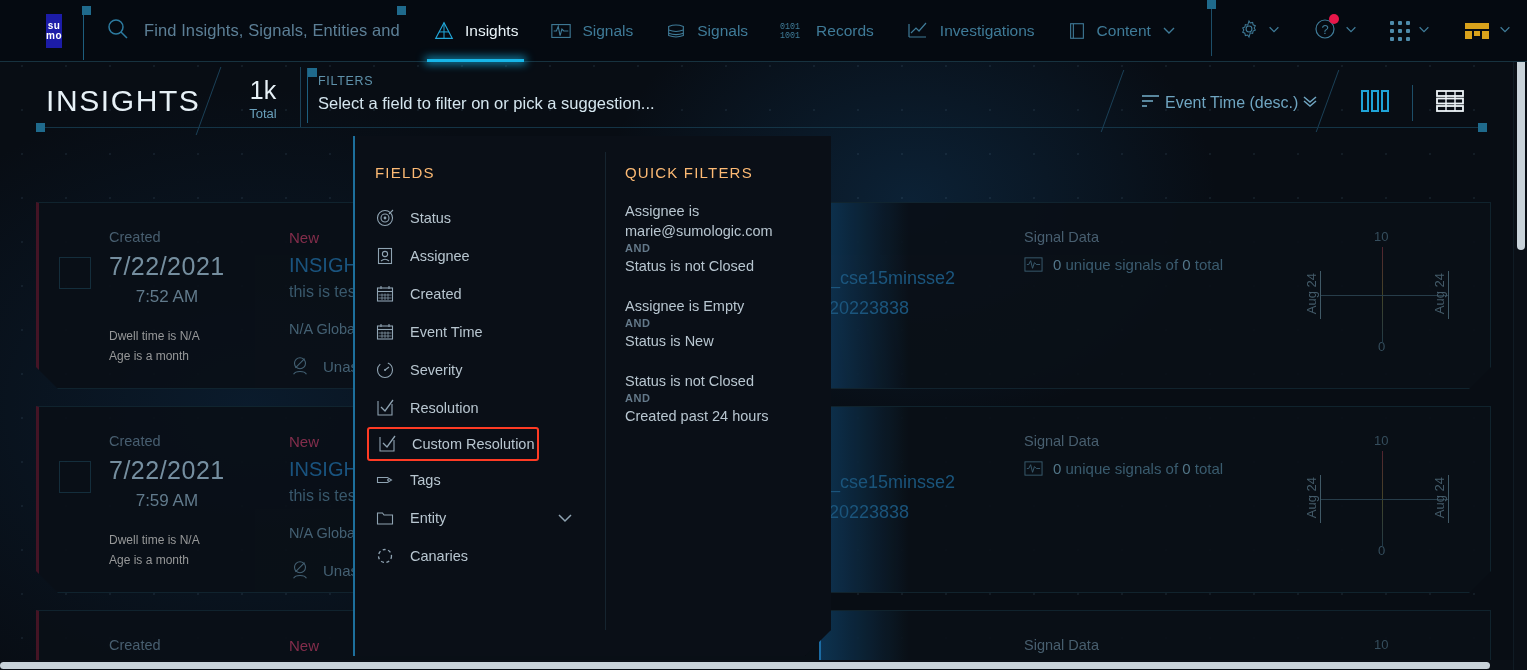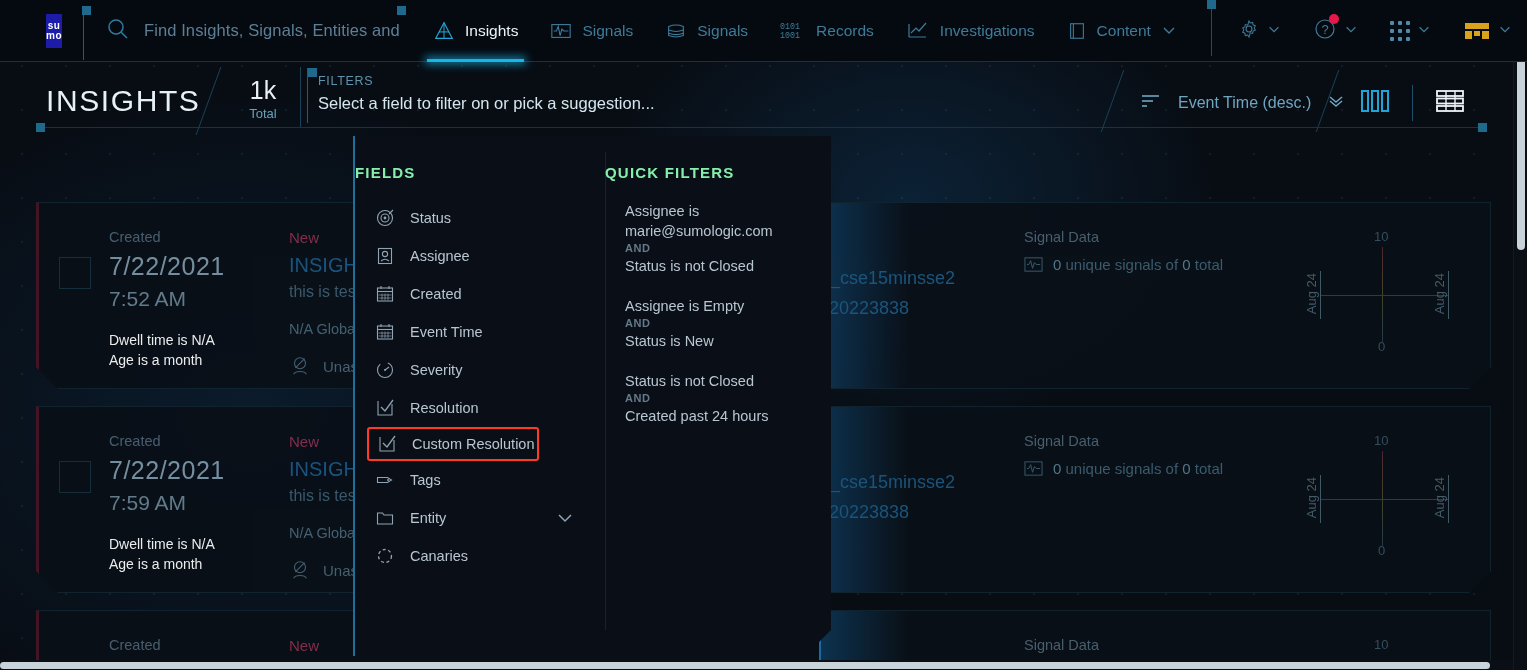--- a/index.html
+++ b/index.html
@@ -125,21 +125,21 @@
   .total-num{color:#e7f1f7;font-size:25px;line-height:30px;}
   .total-lbl{color:#69a0bb;font-size:13px;margin-top:1px;}
 
   .filters-zone{position:absolute;left:318px;top:12px;width:800px;}
   .filters-zone::before{content:"";position:absolute;left:-10px;top:-6px;width:9px;height:9px;background:#1f6a8c;}
   .filters-zone::after{content:"";position:absolute;left:-11px;top:-6px;bottom:-10px;width:1px;background:#1d5e7e;}
   .flt-lbl{color:#5f92ab;font-size:12.5px;letter-spacing:.7px;}
   .flt-ph{color:#d5e6ef;font-size:16.5px;margin-top:6px;}
 
   .sortbox{
-    position:absolute;left:1112px;top:12px;height:58px;display:flex;align-items:center;gap:16px;
+    position:absolute;left:1112px;top:12px;height:58px;display:flex;align-items:center;gap:3px;
     padding-left:28px;color:#6fa5c1;font-size:16px;
   }
   .sortbox .skew{position:absolute;left:0;top:-4px;width:1px;height:62px;background:#1b4158;transform:skewX(-20deg);}
   .sortbox .skew2{position:absolute;left:215px;top:-4px;width:1px;height:62px;background:#1b4158;transform:skewX(-20deg);}
   .viewbox{position:absolute;left:1360px;top:12px;height:58px;display:flex;align-items:center;gap:22px;}
   .view-sep{width:1px;height:36px;background:#1d4e68;}
   .hdr-sq2{position:absolute;left:1478px;top:61px;width:9px;height:9px;background:#1f6a8c;}
   .hdr-line2{position:absolute;left:1165px;top:65px;width:315px;height:1px;background:#143446;}
 
   
@@ -149,22 +149,22 @@
     background:#0a1017;
     border:1px solid #122530;
     border-left:3px solid #4a1526;
     clip-path: polygon(0 0, 100% 0, 100% calc(100% - 22px), calc(100% - 22px) 100%, 22px 100%, 0 calc(100% - 22px));
     opacity:.92;
   }
   .card .selbox{position:absolute;left:20px;top:54px;width:32px;height:32px;border:1px solid #16313f;}
   .c-col-created{position:absolute;left:70px;top:26px;}
   .lbl{color:#4e6577;font-size:14.5px;}
   .big{color:#7f9aab;font-size:25px;letter-spacing:.5px;margin-top:7px;}
-  .time{color:#6a8496;font-size:21px;margin-top:6px;}
-  .meta{color:#ffffff;font-size:14px;margin-top:19px;line-height:20px;}
+  .time{color:#6a8496;font-size:17px;margin-top:6px;text-align:center;}
+  .meta{color:#a3a3a3;font-size:12px;margin-top:19px;line-height:20px;}
   .c-col-status{position:absolute;left:250px;top:26px;width:330px;}
   .st-new{color:#8f3050;font-size:15px;}
   .ins-id{color:#1c5a87;font-size:20px;margin-top:8px;white-space:nowrap;}
   .ins-desc{color:#3e5f73;font-size:16px;margin-top:6px;white-space:nowrap;}
   .tagrow{color:#49677a;font-size:14.5px;margin-top:20px;}
   .unass{display:flex;align-items:center;gap:12px;color:#49677a;font-size:15px;margin-top:18px;}
   .c-col-rule{position:absolute;left:770px;top:60px;color:#1d5b85;font-size:18px;line-height:30px;}
   .c-col-signal{position:absolute;left:985px;top:26px;}
   .sig-lbl{color:#4e6577;font-size:14.5px;}
   .sig-val{display:flex;align-items:center;gap:10px;color:#3f6277;font-size:15px;margin-top:10px;}
@@ -194,21 +194,21 @@
     border-left:2px solid #1d6f9c;
     box-shadow:0 10px 40px rgba(0,0,0,.75);
     clip-path: polygon(0 0, 100% 0, 100% calc(100% - 26px), calc(100% - 26px) 100%, 0 100%);
     z-index:40;
     display:flex;
   }
   .panel-col-left{width:250px;padding:28px 0 0 0;position:relative;}
   .panel-col-right{flex:1;padding:28px 0 0 0;position:relative;}
   .panel-sep{position:absolute;left:250px;top:16px;bottom:26px;width:1px;background:#16242f;}
   .panel-hdr{
-    color:#86efac;font-size:15px;font-weight:700;letter-spacing:1.2px;
+    color:#fdba74;font-size:15px;font-weight:400;letter-spacing:1.2px;margin-left:20px;
   }
   .p-left-hdr{margin-bottom:18px;}
   .field-row{
     display:flex;align-items:center;height:38px;padding-left:20px;gap:15px;
     color:#b8c6d0;font-size:14.5px;cursor:pointer;position:relative;
   }
   .field-row .fi{width:20px;height:20px;display:flex;align-items:center;justify-content:center;flex:0 0 20px;}
   .field-row.highlight{
     border:2px solid #ff3b24;border-radius:3px;
     margin:0 0 0 12px;padding-left:8px;width:172px;height:34px;

